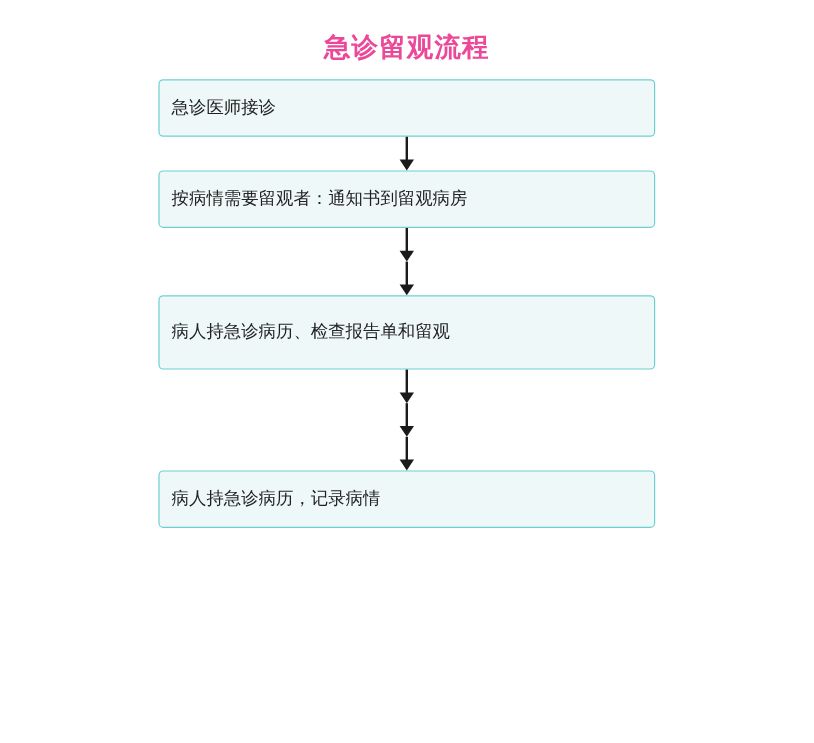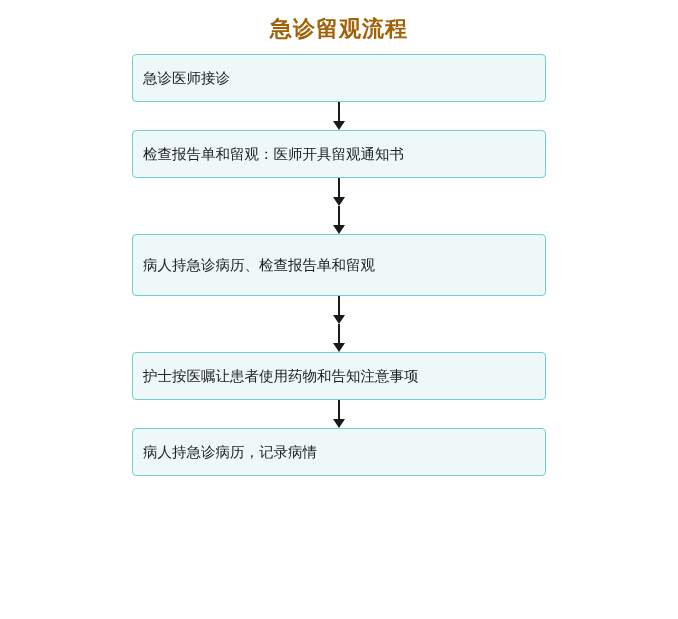--- a/index.html
+++ b/index.html
@@ -14,25 +14,25 @@
     overflow: hidden;
   }
   .page {
     position: relative;
     width: 678px;
     height: 619px;
     box-sizing: border-box;
   }
   .title {
     text-align: center;
-    color: #a16207;
+    color: #ec4899;
     font-size: 22px;
     font-weight: bold;
     letter-spacing: 1px;
-    padding-top: 18px;
+    padding-top: 30px;
     line-height: 1;
   }
   .flow {
     position: relative;
     width: 678px;
     margin: 0 auto;
     padding-top: 14px;
   }
   .node-wrap {
     display: flex;
@@ -99,21 +99,21 @@
         <span>急诊医师接诊</span>
       </div>
     </div>
 
     <div class="connector">
       <div class="stem"></div>
     </div>
 
     <div class="node-wrap">
       <div class="node h1line">
-        <span>检查报告单和留观：医师开具留观通知书</span>
+        <span>按病情需要留观者：通知书到留观病房</span>
       </div>
     </div>
 
     <div class="connector">
       <div class="stem"></div>
     </div>
 
 
     <div class="connector">
       <div class="stem"></div>
@@ -129,25 +129,20 @@
 
     <div class="connector">
       <div class="stem"></div>
     </div>
 
 
     <div class="connector">
       <div class="stem"></div>
     </div>
 
-    <div class="node-wrap">
-      <div class="node h1line">
-        <span>护士按医嘱让患者使用药物和告知注意事项</span>
-      </div>
-    </div>
 
     <div class="connector">
       <div class="stem"></div>
     </div>
 
     <div class="node-wrap">
       <div class="node h1line">
         <span>病人持急诊病历，记录病情</span>
       </div>
     </div>

